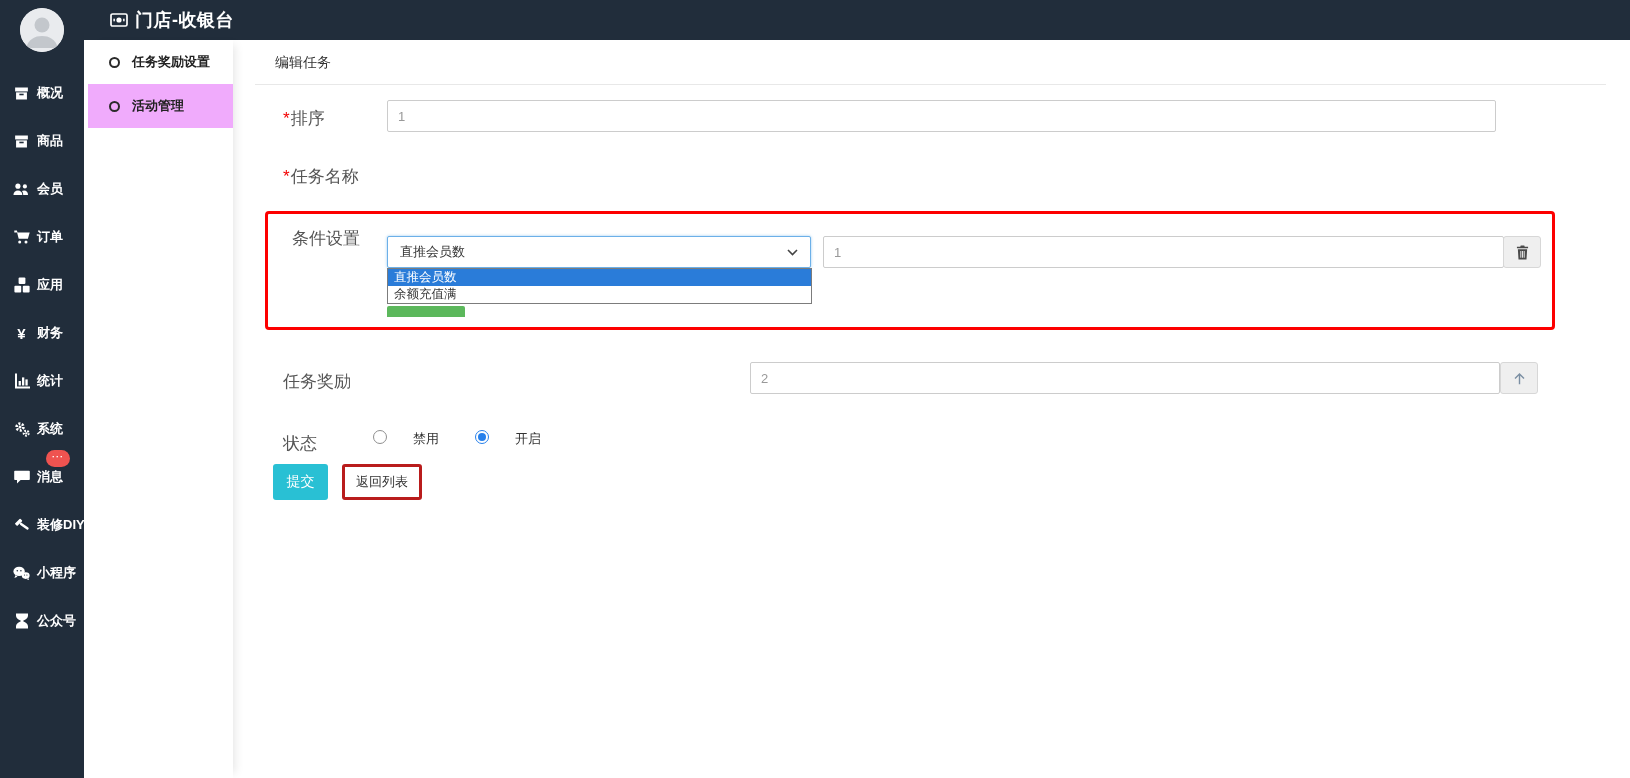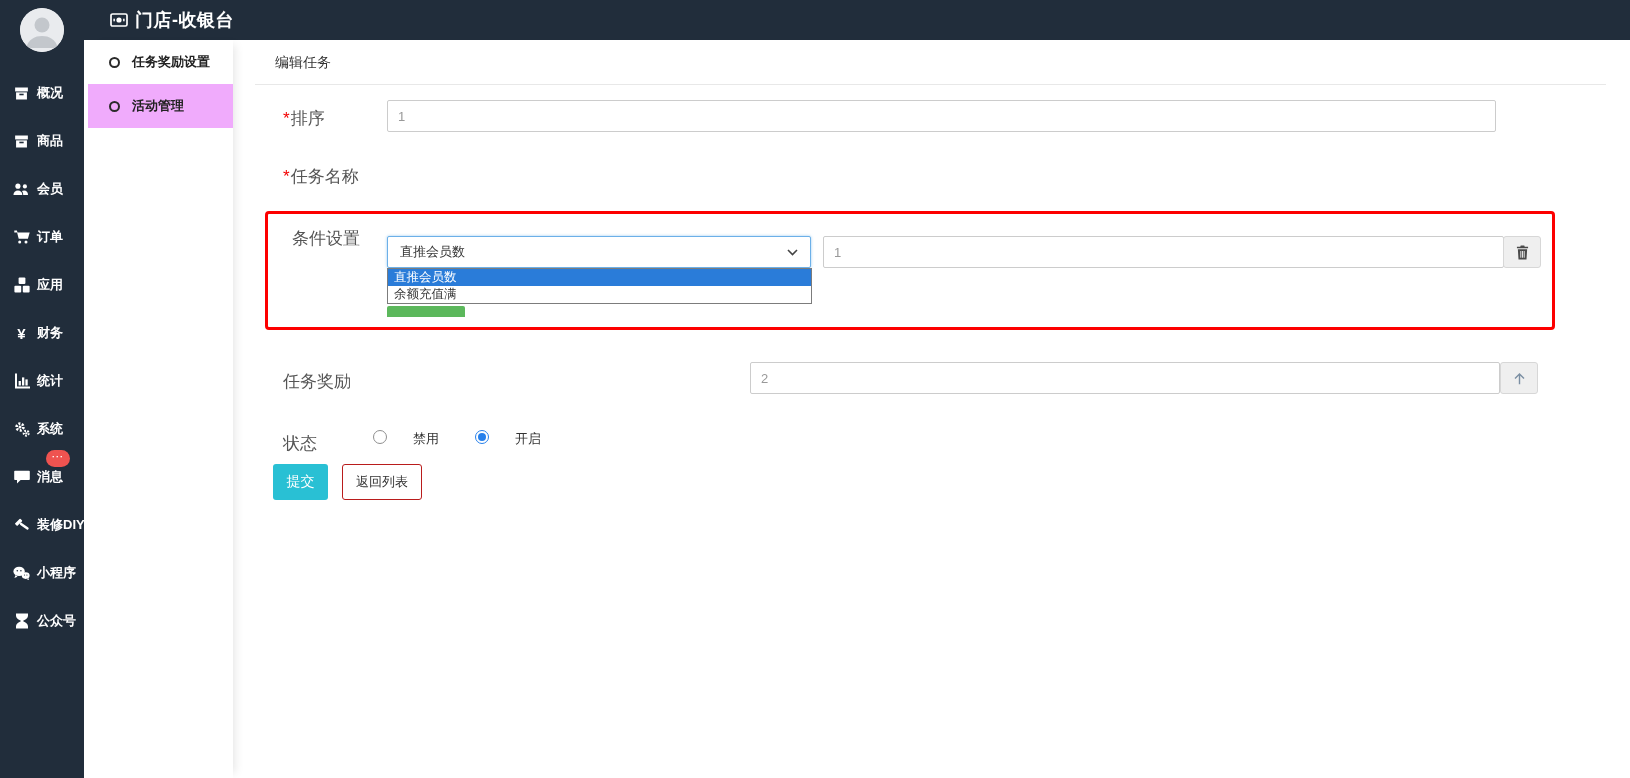--- a/index.html
+++ b/index.html
@@ -69,21 +69,21 @@
   .radio.off { border:1px solid #8f8f8f; }
   .radio.on  { border:1px solid #2680eb; }
   .radio.on::after { content:""; position:absolute; left:2px; top:2px; width:8px; height:8px;
                      border-radius:50%; background:#2680eb; }
   .radio-label { font-size:13px; color:#333; margin:0 16px 0 6px; }
 
   .btn-submit { position:absolute; left:40px; top:424px; width:55px; height:36px; background:#29c0d4;
                 color:#fff; border:none; border-radius:3px; font-size:14px; cursor:pointer;
                 font-family:inherit; }
   .btn-back { position:absolute; left:109px; top:424px; width:80px; height:36px; background:#fff;
-              color:#333; border:1px solid #b91c1c; border-radius:3px; font-size:13px; cursor:pointer;
+              color:#333; border:3px solid #b91c1c; border-radius:3px; font-size:13px; cursor:pointer;
               font-family:inherit; }
 </style>
 </head>
 <body>
 
 <div class="topbar">
   <div class="topbar-title">
     <svg width="18" height="14" viewBox="0 0 18 14">
         <rect x="1" y="1" width="16" height="12" rx="1.6" fill="none" stroke="#fff" stroke-width="1.7"></rect>
         <circle cx="9" cy="7" r="2.6" fill="#fff"></circle>

